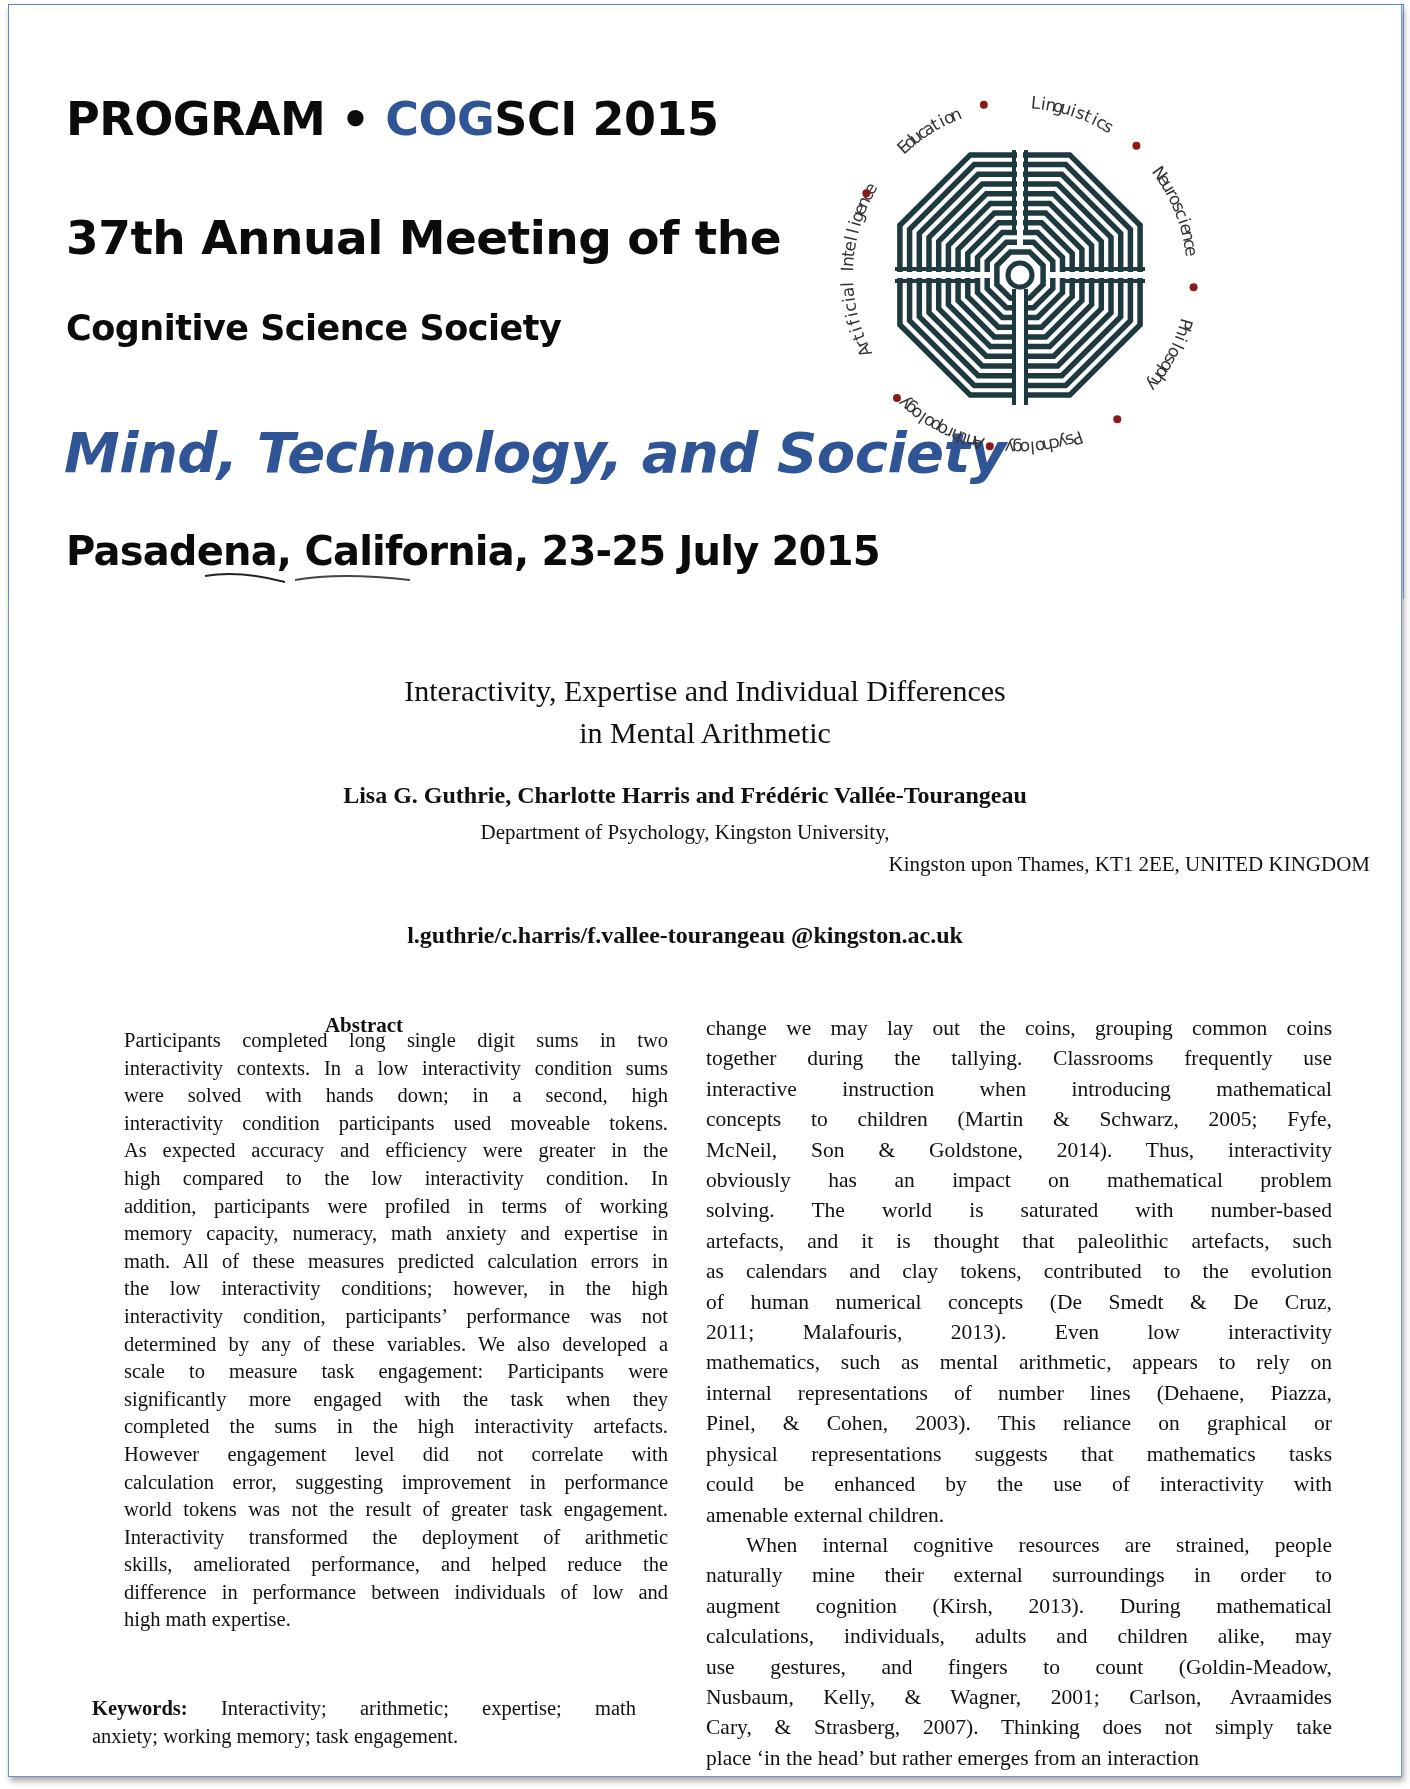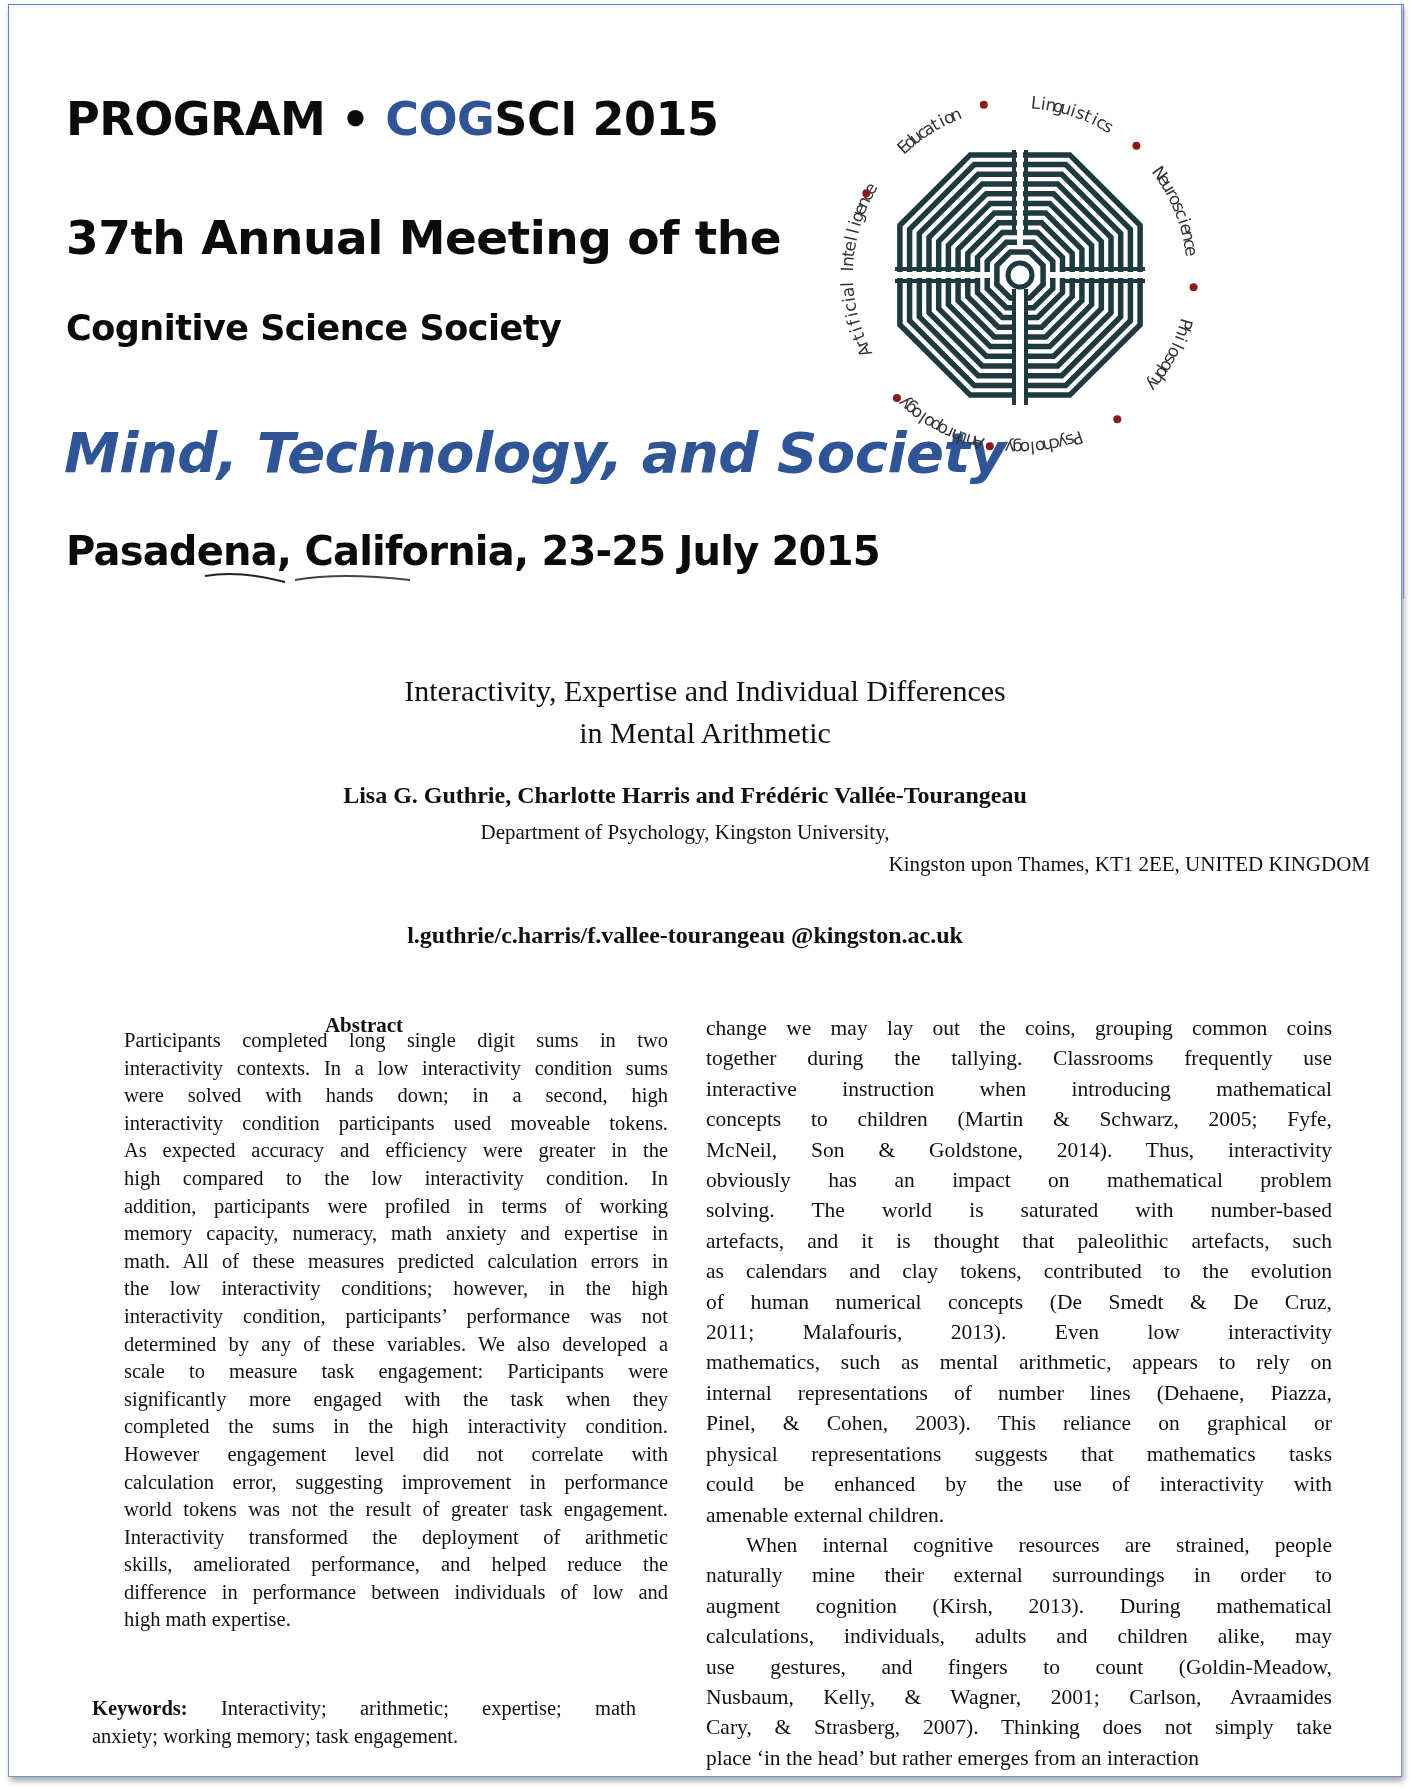--- a/index.html
+++ b/index.html
@@ -219,21 +219,21 @@
     <span class="line">As expected accuracy and efficiency were greater in the</span>
     <span class="line">high compared to the low interactivity condition. In</span>
     <span class="line">addition, participants were profiled in terms of working</span>
     <span class="line">memory capacity, numeracy, math anxiety and expertise in</span>
     <span class="line">math. All of these measures predicted calculation errors in</span>
     <span class="line">the low interactivity conditions; however, in the high</span>
     <span class="line">interactivity condition, participants’ performance was not</span>
     <span class="line">determined by any of these variables. We also developed a</span>
     <span class="line">scale to measure task engagement: Participants were</span>
     <span class="line">significantly more engaged with the task when they</span>
-    <span class="line">completed the sums in the high interactivity condition.</span>
+    <span class="line">completed the sums in the high interactivity artefacts.</span>
     <span class="line">However engagement level did not correlate with</span>
     <span class="line">calculation error, suggesting improvement in performance</span>
     <span class="line">world tokens was not the result of greater task engagement.</span>
     <span class="line">Interactivity transformed the deployment of arithmetic</span>
     <span class="line">skills, ameliorated performance, and helped reduce the</span>
     <span class="line">difference in performance between individuals of low and</span>
     <span class="line last">high math expertise.</span>
   </div>
 <div class="keywords">
   <span class="line" style="display:block;text-align:justify;text-align-last:justify;white-space:nowrap;"><span class="kw-label">Keywords:</span> <span>Interactivity; arithmetic; expertise; math</span></span>

